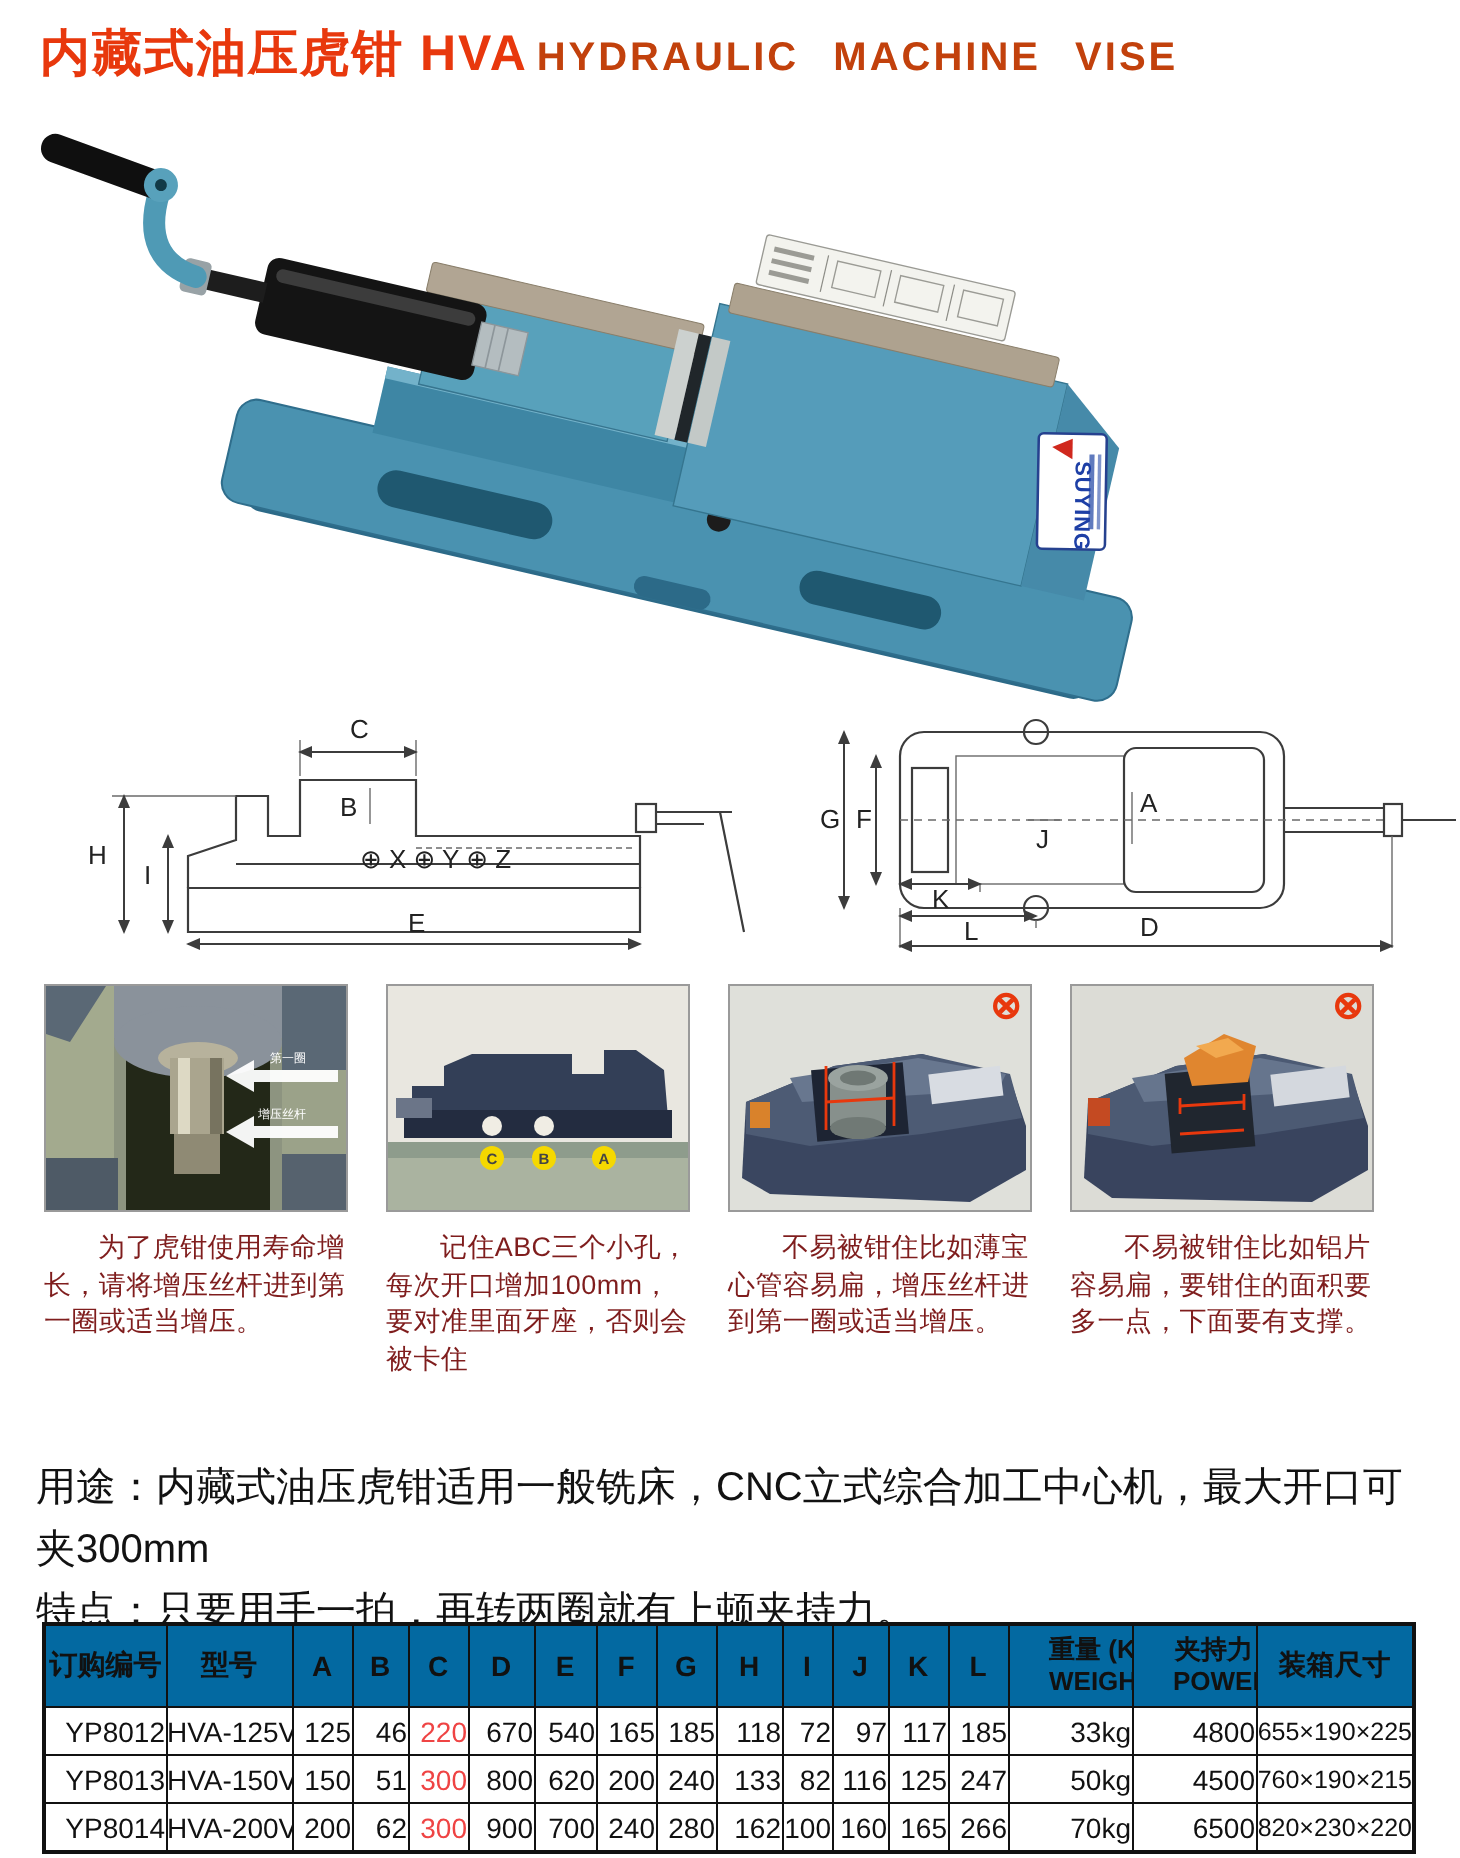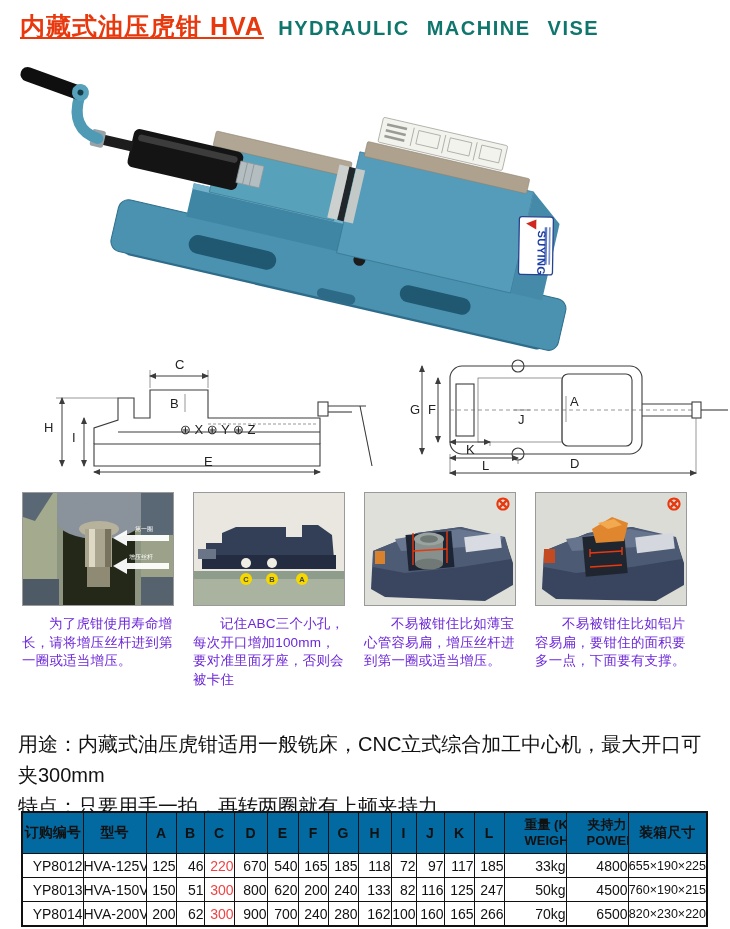--- a/index.html
+++ b/index.html
@@ -1,40 +1,40 @@
 <!DOCTYPE html>
 <html><head>
 <meta charset="utf-8">
 <style>
   html,body{margin:0;padding:0;background:#fff;}
   .page{position:relative;width:730px;height:929px;background:#ffffff;overflow:hidden;
         font-family:"Liberation Sans",sans-serif;}
 
   
   .hdr{position:absolute;top:10px;left:20px;white-space:nowrap;}
-  .hdr .cn{font-size:25px;font-weight:bold;color:#e8380d;letter-spacing:1px;text-decoration:underline;}
-  .hdr .en{font-size:20px;font-weight:bold;color:#0f766e;letter-spacing:1.5px;word-spacing:10px;margin-left:10px;}
+  .hdr .cn{font-size:25px;font-weight:bold;color:#e8380d;letter-spacing:1px;}
+  .hdr .en{font-size:20px;font-weight:bold;color:#c2410c;letter-spacing:1.5px;word-spacing:10px;}
 
   
   .photo-section{position:absolute;top:48px;left:8px;width:714px;height:304px;}
 
   
   .drawings{position:absolute;top:354px;left:0;width:730px;height:128px;display:flex;padding-left:22px;gap:20px;}
   .dwg text{font-family:"Liberation Sans",sans-serif;font-size:13px;fill:#222;}
   .dwg .ln{stroke:#3c3c3c;stroke-width:1.1;fill:none;}
   .dwg .thin{stroke:#6a6a6a;stroke-width:.7;fill:none;}
   .dwg .dim{stroke:#3c3c3c;stroke-width:1;fill:none;}
 
   
   .gallery{position:absolute;top:492px;left:22px;width:690px;display:grid;
            grid-template-columns:repeat(4,152px);column-gap:19px;}
   .tile{margin:0;position:relative;}
   .tile .ph{width:150px;height:112px;border:1px solid #9a9a9a;background:#eee;position:relative;overflow:hidden;}
   .tile .no{position:absolute;top:2px;right:5px;font-size:19px;font-weight:bold;color:#e8380d;line-height:1;}
-  .tile figcaption{margin-top:9px;font-size:13.5px;line-height:18.5px;color:#6d28d9;text-indent:2em;
+  .tile figcaption{margin-top:9px;font-size:13.5px;line-height:18.5px;color:#7f1d1d;text-indent:2em;
                    letter-spacing:.2px;}
 
   
   .usage{position:absolute;top:729px;left:18px;width:700px;font-size:20px;line-height:31px;color:#121212;}
 
   
   .spec{position:absolute;top:811px;left:21px;}
   table{border-collapse:collapse;table-layout:fixed;width:686px;border:2px solid #111;}
   th,td{border:1px solid #111;text-align:center;padding:0;overflow:hidden;white-space:nowrap;}
   thead th{background:#0369a1;font-weight:bold;font-size:14px;color:#111;height:40px;}

